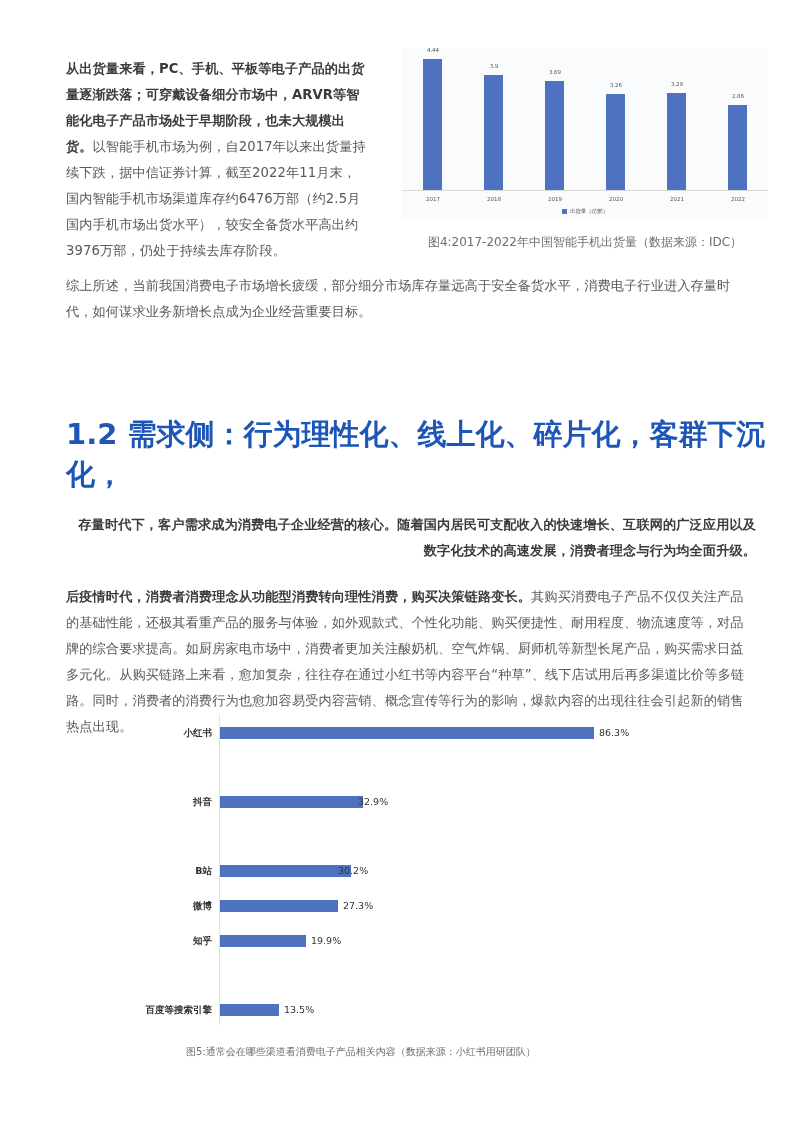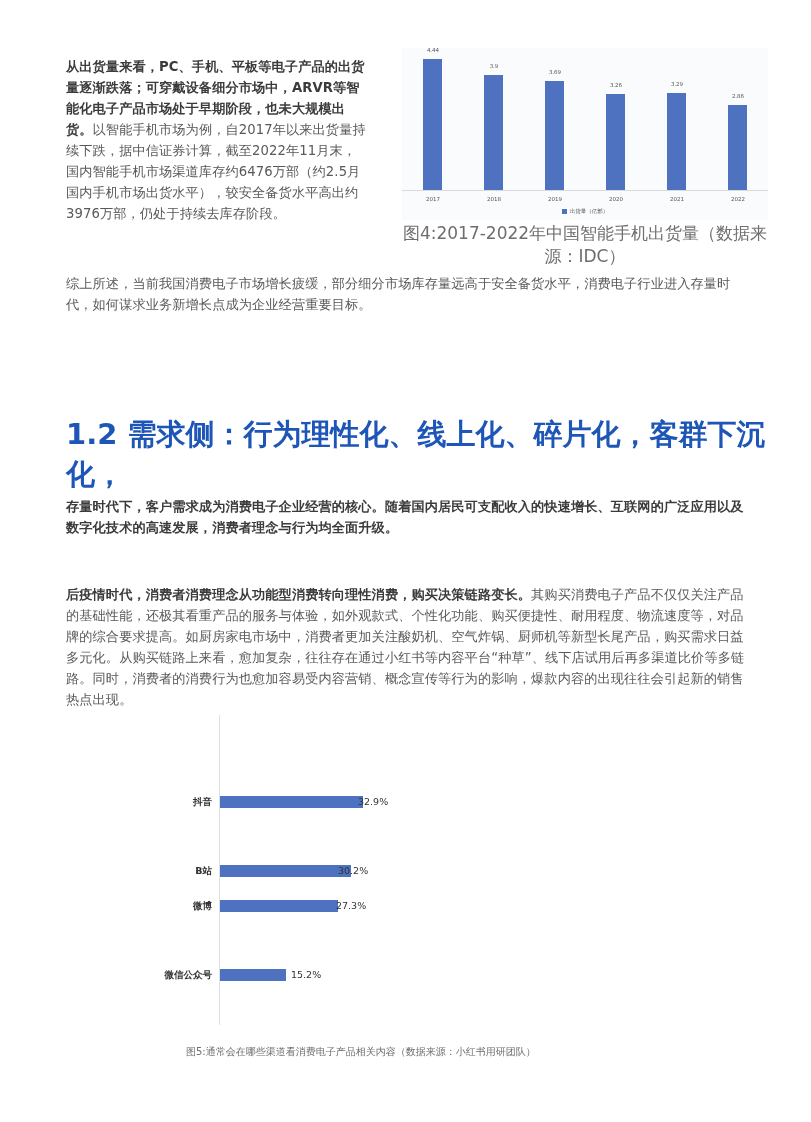--- a/index.html
+++ b/index.html
@@ -1,36 +1,36 @@
 <!DOCTYPE html>
 <html><head>
 <meta charset="utf-8">
 <style>
   * { box-sizing: border-box; margin: 0; padding: 0; }
   html, body { width: 811px; height: 1122px; background: #ffffff; overflow: hidden; }
   body { position: relative; font-family: "DejaVu Sans", "Liberation Sans", sans-serif; color: #555555; }
 
-  .para { position: absolute; font-size: 13.2px; line-height: 21px; color: #595959; letter-spacing: 0.1px; }
+  .para { position: absolute; font-size: 13.2px; line-height: 26px; color: #595959; letter-spacing: 0.1px; }
   .para b { font-weight: bold; color: #3b3b3b; }
 
   #p1 { left: 66px; top: 56px; width: 300px; }
   #p2 { left: 66px; top: 273px; width: 690px; }
-  #p3 { left: 66px; top: 496px; width: 690px; }
+  #p3 { left: 66px; top: 512px; width: 690px; text-align: right; }
   #p4 { left: 66px; top: 584px; width: 690px; }
 
   
   #chart4 { position: absolute; left: 402px; top: 48px; width: 366px; height: 172px; background: #fafbfd; }
   #chart4 .plot { position: absolute; left: 0; top: 0; width: 366px; height: 143px; }
   #chart4 .baseline { position: absolute; left: 0; right: 0; top: 142px; height: 1px; background: #d9d9d9; }
   #chart4 .bar { position: absolute; bottom: 0; width: 19px; background: #4e72c0; }
   #chart4 .val { position: absolute; width: 50px; margin-left: -15px; text-align: center; font-size: 5.5px; color: #555; }
   #chart4 .tick { position: absolute; top: 148px; width: 40px; margin-left: -10px; text-align: center; font-size: 5.5px; color: #555; }
   #chart4 .legend { position: absolute; top: 160px; left: 0; width: 366px; text-align: center; font-size: 5.5px; color: #555; }
   #chart4 .legend .sw { display: inline-block; width: 5px; height: 5px; background: #4e72c0; margin-right: 3px; vertical-align: middle; }
-  #cap4 { position: absolute; left: 402px; top: 222px; width: 366px; text-align: center; font-size: 17px; color: #6e6e6e; }
+  #cap4 { position: absolute; left: 402px; top: 234px; width: 366px; text-align: center; font-size: 12px; color: #6e6e6e; }
 
   
   #heading { position: absolute; left: 66px; top: 414px; width: 700px; color: #1e56b8; font-weight: bold; font-size: 29px; line-height: 40px; }
   #heading .l2 { padding-left: 50px; display: block; }
 
   
   #chart5 { position: absolute; left: 130px; top: 715px; width: 560px; height: 310px; }
   #chart5 .axis { position: absolute; left: 89px; top: 0; width: 1px; height: 310px; background: #e0e0e0; }
   .hrow { position: absolute; left: 0; width: 560px; height: 14px; }
   .hrow .lbl { position: absolute; left: 0; width: 82px; text-align: right; font-size: 9.5px; font-weight: bold; color: #333; top: 0; line-height: 14px; }
@@ -76,34 +76,44 @@
 <h2 id="heading">
   <span>1.2 需求侧：行为理性化、线上化、碎片化，客群下沉化，</span>
 </h2>
 
 <div id="p3" class="para"><b>存量时代下，客户需求成为消费电子企业经营的核心。随着国内居民可支配收入的快速增长、互联网的广泛应用以及数字化技术的高速发展，消费者理念与行为均全面升级。</b></div>
 
 <div id="p4" class="para"><b>后疫情时代，消费者消费理念从功能型消费转向理性消费，购买决策链路变长。</b><span>其购买消费电子产品不仅仅关注产品的基础性能，还极其看重产品的服务与体验，如外观款式、个性化功能、购买便捷性、耐用程度、物流速度等，对品牌的综合要求提高。如厨房家电市场中，消费者更加关注酸奶机、空气炸锅、厨师机等新型长尾产品，购买需求日益多元化。从购买链路上来看，愈加复杂，往往存在通过小红书等内容平台“种草”、线下店试用后再多渠道比价等多链路。同时，消费者的消费行为也愈加容易受内容营销、概念宣传等行为的影响，爆款内容的出现往往会引起新的销售热点出现。</span></div>
 
 <div id="chart5">
   <div class="axis"></div>
+<div class="hrow" style="top: 11px;">
+      <div class="lbl">小红书</div>
+      <div class="hbar" style="width: 374px;"></div>
+      <div class="pct" style="left: 469px;">86.3%</div>
+    </div>
     <div class="hrow" style="top: 80px;">
       <div class="lbl">抖音</div>
       <div class="hbar" style="width: 143px;"></div>
       <div class="pct" style="left: 228px;">32.9%</div>
     </div>
     <div class="hrow" style="top: 149px;">
       <div class="lbl">B站</div>
       <div class="hbar" style="width: 131px;"></div>
       <div class="pct" style="left: 208px;">30.2%</div>
     </div>
     <div class="hrow" style="top: 184px;">
       <div class="lbl">微博</div>
       <div class="hbar" style="width: 118px;"></div>
-      <div class="pct" style="left: 206px;">27.3%</div>
+      <div class="pct" style="left: 213px;">27.3%</div>
     </div>
-    <div class="hrow" style="top: 253px;">
-      <div class="lbl">微信公众号</div>
-      <div class="hbar" style="width: 66px;"></div>
-      <div class="pct" style="left: 161px;">15.2%</div>
+    <div class="hrow" style="top: 219px;">
+      <div class="lbl">知乎</div>
+      <div class="hbar" style="width: 86px;"></div>
+      <div class="pct" style="left: 181px;">19.9%</div>
+    </div>
+    <div class="hrow" style="top: 288px;">
+      <div class="lbl">百度等搜索引擎</div>
+      <div class="hbar" style="width: 59px;"></div>
+      <div class="pct" style="left: 154px;">13.5%</div>
     </div>
   </div>
 <div id="cap5">图5:通常会在哪些渠道看消费电子产品相关内容（数据来源：小红书用研团队）</div>
 
 </body></html>

